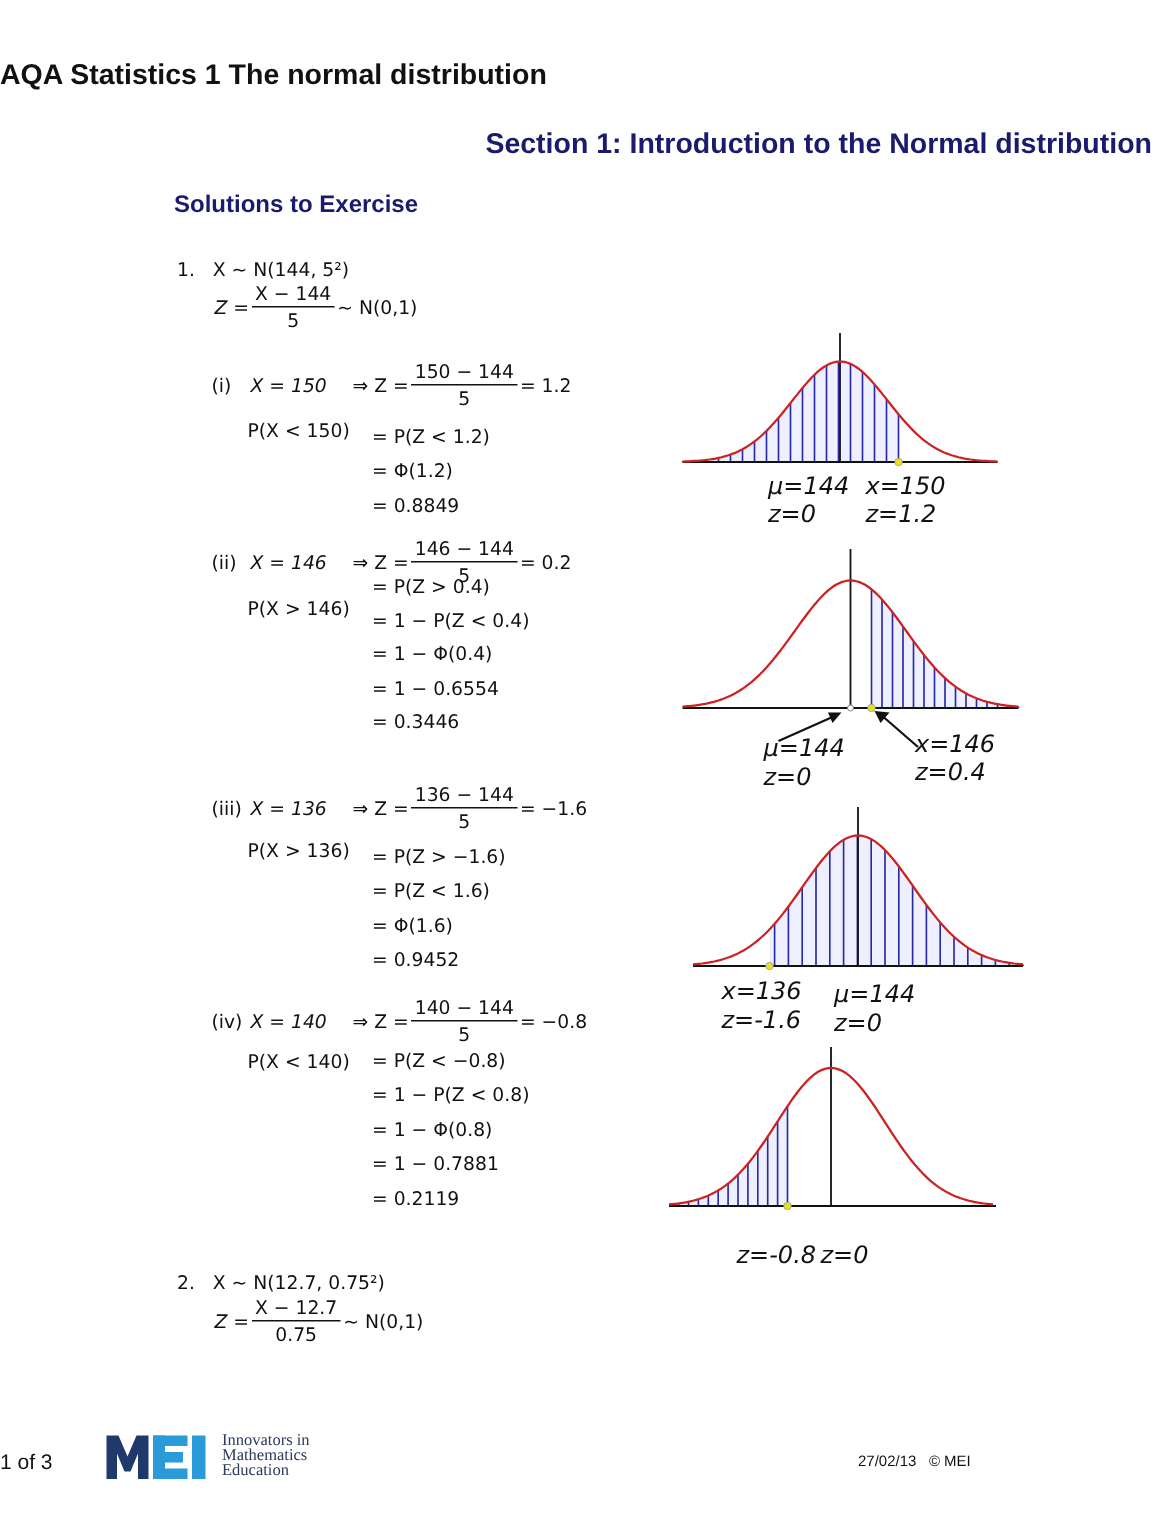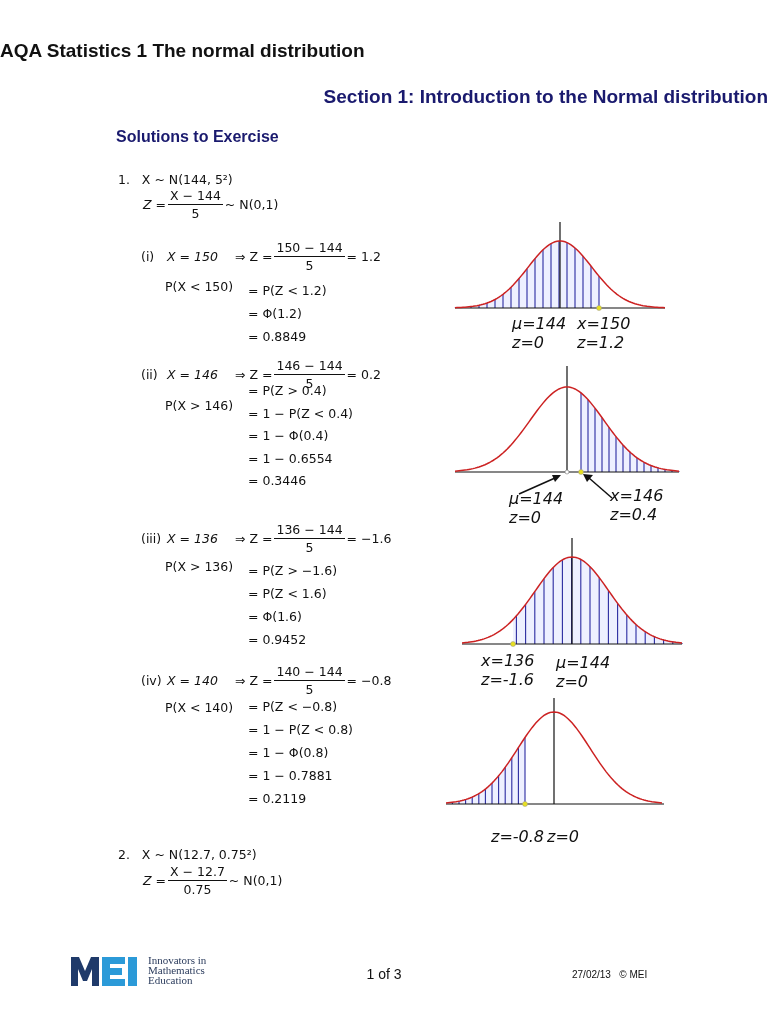--- a/index.html
+++ b/index.html
@@ -9,21 +9,21 @@
   .section { left: 0; width: 768px; top: 86px; text-align: right; font-size: 19px; font-weight: bold; color: #1a1a6e; }
   .subtitle { left: 116px; top: 128px; font-size: 16px; font-weight: bold; color: #1a1a6e; }
   .hw { font-family: "DejaVu Sans", sans-serif; font-size: 12.5px; color: #111; white-space: nowrap; }
   .hwi { font-style: italic; }
   .frac { display: inline-block; vertical-align: middle; text-align: center; margin: 0 2px; }
   .frac .num { display: block; border-bottom: 1px solid #111; padding: 0 2px 1px; }
   .frac .den { display: block; padding-top: 1px; }
   .row { display: flex; align-items: center; }
   .eqcol { position: absolute; }
   .lbl { font-family: "DejaVu Sans", sans-serif; font-style: italic; font-size: 16px; color: #111; white-space: nowrap; }
-  .footer-page { left: 0; width: 768px; top: 966px; text-align: center; font-size: 14px; color: #111; }
+  .footer-page { left: 0; width: 768px; top: 966px; text-align: left; font-size: 14px; color: #111; }
   .footer-date { left: 572px; top: 969px; font-size: 10px; color: #111; }
   .logo-text { left: 148px; top: 955px; font-family: "Liberation Serif", serif; font-size: 11px; line-height: 10px; color: #2a3b5c; }
   svg { overflow: visible; }
 </style>
 </head>
 <body>
 
 <div class="abs title">AQA Statistics 1 The normal distribution</div>
 <div class="abs section">Section 1: Introduction to the Normal distribution</div>
 <div class="abs subtitle">Solutions to Exercise</div>

